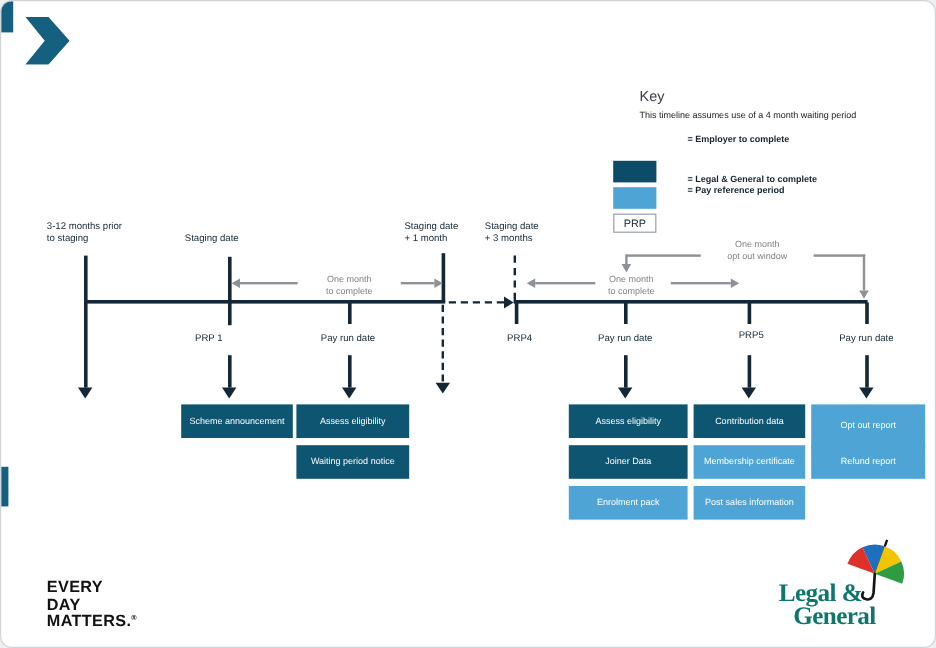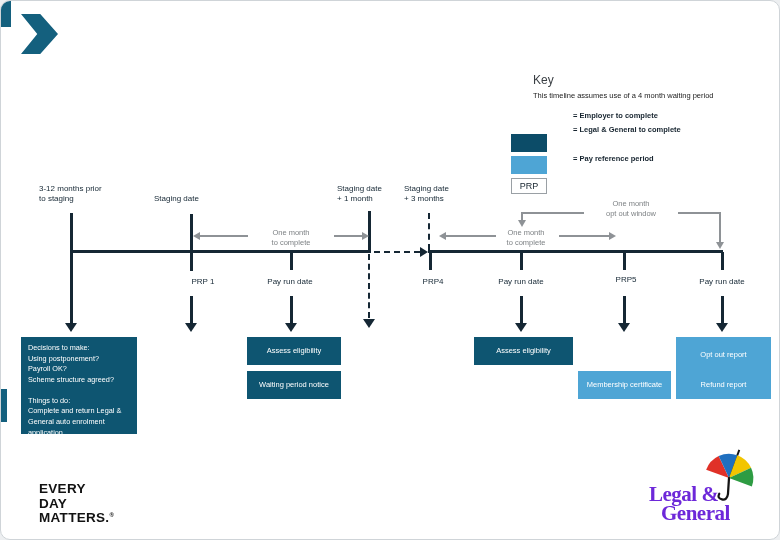--- a/index.html
+++ b/index.html
@@ -58,41 +58,41 @@
     display:flex;align-items:center;justify-content:center;text-align:center;padding:2px 4px;}
   .bx.light{background:var(--light)}
   .bx.tall{align-items:flex-start;justify-content:flex-start;text-align:left;
     padding:6px 7px;white-space:pre-line;font-size:7.3px;line-height:1.45;}
   
   .tagline{position:absolute;left:38px;top:481px;font-weight:800;font-size:13.5px;
     line-height:1.08;letter-spacing:.3px;color:#121212;}
   .tagline sup{font-size:6px;}
   .lg-logo{position:absolute;left:640px;top:444px;width:126px;height:88px;}
   .lg-text{position:absolute;left:8px;top:40px;font-family:"Liberation Serif",serif;
-    font-weight:700;font-size:21px;line-height:.92;color:#6d28d9;letter-spacing:-.5px;}
+    font-weight:700;font-size:21px;line-height:.92;color:#0f766e;letter-spacing:-.5px;}
   .lg-text .l2{margin-left:12px;}
   .umb{position:absolute;left:56px;top:-4px;}
 </style>
 </head>
 <body>
 
 <div class="slide">
 
   <div class="corner-mark"></div>
   <div class="edge-notch"></div>
   <div class="chevron"></div>
 
   <div class="key-heading">Key</div>
   <div class="key-note">This timeline assumes use of a 4 month waiting period</div>
 
   <div class="sw sw-dark" style="top:105px"></div>
   <div class="key-label" style="top:110px">=  Employer to complete</div>
 
   <div class="sw sw-light" style="top:127px"></div>
-  <div class="key-label" style="top:124px">=  Legal &amp; General to complete</div>
+  <div class="key-label" style="top:144px">=  Legal &amp; General to complete</div>
 
   <div class="sw sw-prp" style="top:149px;height:16px">PRP</div>
   <div class="key-label" style="top:153px">=  Pay reference period</div>
 
   <div class="lbl" style="left:38px;top:183px;width:92px">3-12 months prior
 to staging</div>
   <div class="lbl" style="left:153px;top:193px">Staging date</div>
   <div class="lbl" style="left:336px;top:183px;width:62px">Staging date
 + 1 month</div>
   <div class="lbl" style="left:403px;top:183px;width:62px">Staging date
@@ -138,53 +138,49 @@
   <div class="gl-h" style="left:333px;top:234px;width:28px"></div>
   <div class="gah-right" style="left:361px;top:231px"></div>
 
   <div class="gah-left" style="left:438px;top:231px"></div>
   <div class="gl-h" style="left:445px;top:234px;width:50px"></div>
   <div class="glbl" style="left:485px;top:227px;width:80px">One month
 to complete</div>
   <div class="gl-h" style="left:558px;top:234px;width:50px"></div>
   <div class="gah-right" style="left:608px;top:231px"></div>
 
-  <div class="lbl c" style="left:187px;top:276px;width:30px">PRP 1</div>
+  <div class="lbl c" style="left:158px;top:276px;width:30px">PRP 1</div>
   <div class="lbl c" style="left:258px;top:276px;width:62px">Pay run date</div>
   <div class="lbl c" style="left:417px;top:276px;width:30px">PRP4</div>
   <div class="lbl c" style="left:489px;top:276px;width:62px">Pay run date</div>
   <div class="lbl c" style="left:610px;top:274px;width:30px">PRP5</div>
   <div class="lbl c" style="left:690px;top:276px;width:62px">Pay run date</div>
 
   <div class="tick" style="left:189px;top:295px;height:27px"></div>
   <div class="ah-down" style="left:184px;top:322px"></div>
   <div class="tick" style="left:289px;top:295px;height:27px"></div>
   <div class="ah-down" style="left:284px;top:322px"></div>
   <div class="tick" style="left:519px;top:295px;height:27px"></div>
   <div class="ah-down" style="left:514px;top:322px"></div>
   <div class="tick" style="left:622px;top:295px;height:27px"></div>
   <div class="ah-down" style="left:617px;top:322px"></div>
   <div class="tick" style="left:720px;top:295px;height:27px"></div>
   <div class="ah-down" style="left:715px;top:322px"></div>
 
-  <div class="bx tall" style="left:20px;top:336px;width:116px;height:97px">Decisions to make:
-Using postponement?
-Payroll OK?
-Scheme structure agreed?
-
-Things to do:
-Complete and return Legal &amp;
-General auto enrolment
-application</div>
+  <div class="bx" style="left:150px;top:336px;width:93px;height:28px">Scheme announcement</div>
   <div class="bx" style="left:246px;top:336px;width:94px;height:28px">Assess eligibility</div>
   <div class="bx" style="left:246px;top:370px;width:94px;height:28px">Waiting period notice</div>
 
   <div class="bx" style="left:473px;top:336px;width:99px;height:28px">Assess eligibility</div>
-
+  <div class="bx" style="left:473px;top:370px;width:99px;height:28px">Joiner Data</div>
+  <div class="bx light" style="left:473px;top:404px;width:99px;height:28px">Enrolment pack</div>
+
+  <div class="bx" style="left:577px;top:336px;width:93px;height:28px">Contribution data</div>
   <div class="bx light" style="left:577px;top:370px;width:93px;height:28px">Membership certificate</div>
+  <div class="bx light" style="left:577px;top:404px;width:93px;height:28px">Post sales information</div>
 
   <div class="bx light" style="left:675px;top:336px;width:95px;height:37px">Opt out report</div>
   <div class="bx light" style="left:675px;top:370px;width:95px;height:28px">Refund report</div>
 
   <div class="tagline">
     <div>EVERY</div>
     <div>DAY</div>
     <div><span>MATTERS.</span><sup>®</sup></div>
   </div>
 

